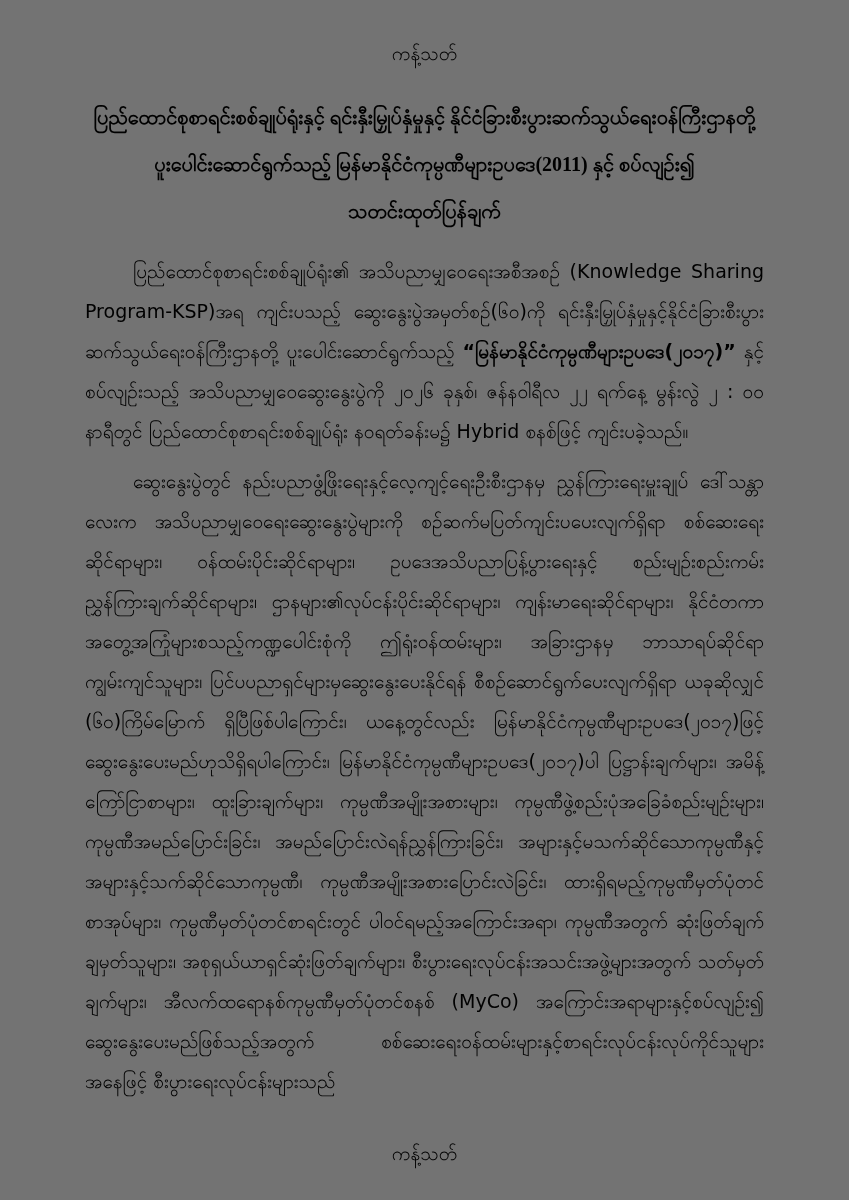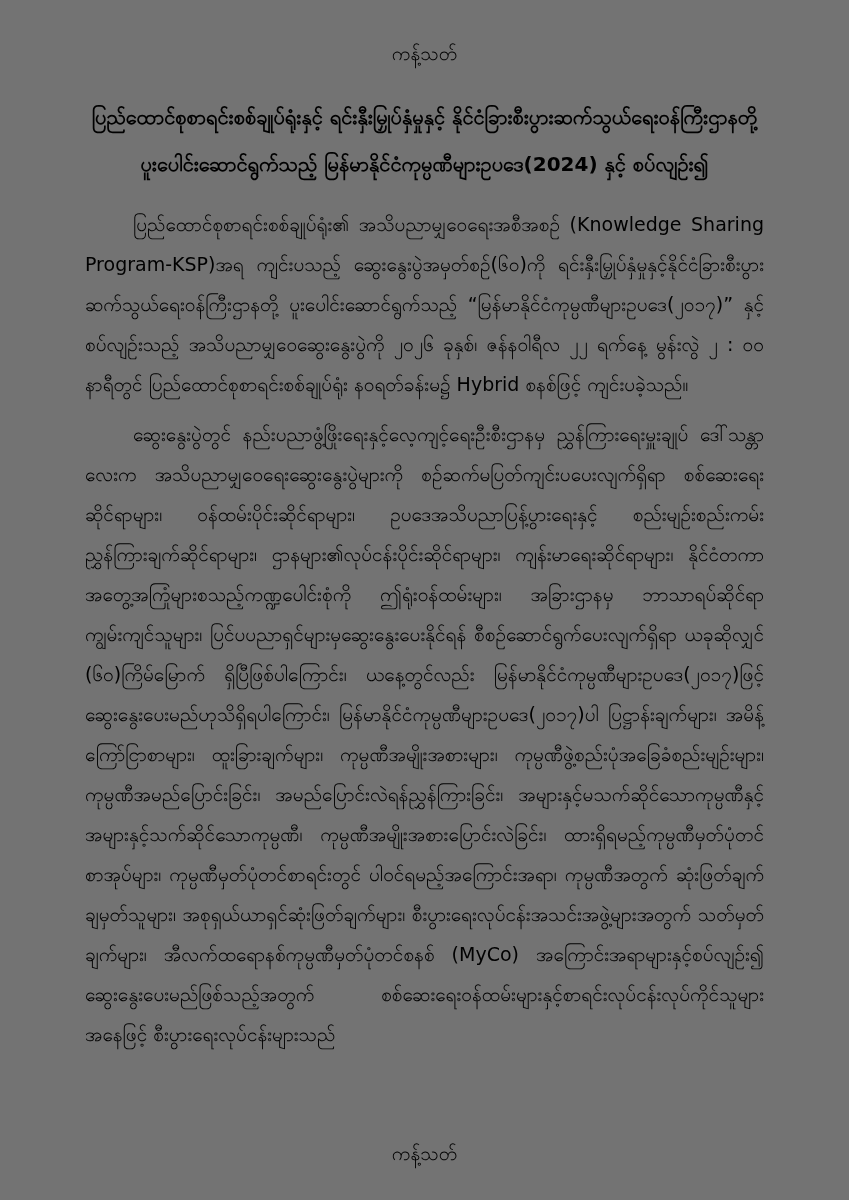--- a/index.html
+++ b/index.html
@@ -30,50 +30,52 @@
     left: 0;
     right: 0;
     bottom: 32px;
   }
   .title-block {
     margin-top: 26px;
     text-align: center;
     font-weight: bold;
     font-size: 20px;
     line-height: 47px;
+    font-family: Liberation Serif, serif;
   }
   .title-line {
     white-space: normal;
   }
   .body-para {
     margin: 0;
     margin-top: 16px;
     font-size: 19px;
     line-height: 40px;
     text-align: justify;
     text-indent: 48px;
   }
   .body-para.second {
     margin-top: 10px;
   }
   .emphasis {
-    font-weight: normal;
+    font-weight: bold;
     margin-top: 24px;
   }
 </style>
 </head>
 <body>
 
 <div class="page">
 
   <div class="marking header">ကန့်သတ်</div>
 
   <div class="title-block">
     <div class="title-line">ပြည်ထောင်စုစာရင်းစစ်ချုပ်ရုံးနှင့် ရင်းနှီးမြှုပ်နှံမှုနှင့် နိုင်ငံခြားစီးပွားဆက်သွယ်ရေးဝန်ကြီးဌာနတို့</div>
-    <div class="title-line">ပူးပေါင်းဆောင်ရွက်သည့် မြန်မာနိုင်ငံကုမ္ပဏီများဥပဒေ(2024) နှင့် စပ်လျဉ်း၍</div>
+    <div class="title-line">ပူးပေါင်းဆောင်ရွက်သည့် မြန်မာနိုင်ငံကုမ္ပဏီများဥပဒေ(2011) နှင့် စပ်လျဉ်း၍</div>
+    <div class="title-line">သတင်းထုတ်ပြန်ချက်</div>
   </div>
 
   <p class="body-para first"><span>ပြည်ထောင်စုစာရင်းစစ်ချုပ်ရုံး၏ အသိပညာမျှဝေရေးအစီအစဉ် (Knowledge Sharing Program-KSP)အရ ကျင်းပသည့် ဆွေးနွေးပွဲအမှတ်စဉ်(၆၀)ကို ရင်းနှီးမြှုပ်နှံမှုနှင့်နိုင်ငံခြားစီးပွားဆက်သွယ်ရေးဝန်ကြီးဌာနတို့ ပူးပေါင်းဆောင်ရွက်သည့် </span><span class="emphasis">“မြန်မာနိုင်ငံကုမ္ပဏီများဥပဒေ(၂၀၁၇)”</span><span> နှင့်စပ်လျဉ်းသည့် အသိပညာမျှဝေဆွေးနွေးပွဲကို ၂၀၂၆ ခုနှစ်၊ ဇန်နဝါရီလ ၂၂ ရက်နေ့ မွန်းလွဲ ၂ : ၀၀ နာရီတွင် ပြည်ထောင်စုစာရင်းစစ်ချုပ်ရုံး နဝရတ်ခန်းမ၌ Hybrid စနစ်ဖြင့် ကျင်းပခဲ့သည်။</span></p>
 
   <p class="body-para second">ဆွေးနွေးပွဲတွင် နည်းပညာဖွံ့ဖြိုးရေးနှင့်လေ့ကျင့်ရေးဦးစီးဌာနမှ ညွှန်ကြားရေးမှူးချုပ် ဒေါ်သန္တာလေးက အသိပညာမျှဝေရေးဆွေးနွေးပွဲများကို စဉ်ဆက်မပြတ်ကျင်းပပေးလျက်ရှိရာ စစ်ဆေးရေးဆိုင်ရာများ၊ ဝန်ထမ်းပိုင်းဆိုင်ရာများ၊ ဥပဒေအသိပညာပြန့်ပွားရေးနှင့် စည်းမျဉ်းစည်းကမ်းညွှန်ကြားချက်ဆိုင်ရာများ၊ ဌာနများ၏လုပ်ငန်းပိုင်းဆိုင်ရာများ၊ ကျန်းမာရေးဆိုင်ရာများ၊ နိုင်ငံတကာအတွေ့အကြုံများစသည့်ကဏ္ဍပေါင်းစုံကို ဤရုံးဝန်ထမ်းများ၊ အခြားဌာနမှ ဘာသာရပ်ဆိုင်ရာကျွမ်းကျင်သူများ၊ ပြင်ပပညာရှင်များမှဆွေးနွေးပေးနိုင်ရန် စီစဉ်ဆောင်ရွက်ပေးလျက်ရှိရာ ယခုဆိုလျှင် (၆၀)ကြိမ်မြောက် ရှိပြီဖြစ်ပါကြောင်း၊ ယနေ့တွင်လည်း မြန်မာနိုင်ငံကုမ္ပဏီများဥပဒေ(၂၀၁၇)ဖြင့် ဆွေးနွေးပေးမည်ဟုသိရှိရပါကြောင်း၊ မြန်မာနိုင်ငံကုမ္ပဏီများဥပဒေ(၂၀၁၇)ပါ ပြဋ္ဌာန်းချက်များ၊ အမိန့်ကြော်ငြာစာများ၊ ထူးခြားချက်များ၊ ကုမ္ပဏီအမျိုးအစားများ၊ ကုမ္ပဏီဖွဲ့စည်းပုံအခြေခံစည်းမျဉ်းများ၊ ကုမ္ပဏီအမည်ပြောင်းခြင်း၊ အမည်ပြောင်းလဲရန်ညွှန်ကြားခြင်း၊ အများနှင့်မသက်ဆိုင်သောကုမ္ပဏီနှင့် အများနှင့်သက်ဆိုင်သောကုမ္ပဏီ၊ ကုမ္ပဏီအမျိုးအစားပြောင်းလဲခြင်း၊ ထားရှိရမည့်ကုမ္ပဏီမှတ်ပုံတင်စာအုပ်များ၊ ကုမ္ပဏီမှတ်ပုံတင်စာရင်းတွင် ပါဝင်ရမည့်အကြောင်းအရာ၊ ကုမ္ပဏီအတွက် ဆုံးဖြတ်ချက်ချမှတ်သူများ၊ အစုရှယ်ယာရှင်ဆုံးဖြတ်ချက်များ၊ စီးပွားရေးလုပ်ငန်းအသင်းအဖွဲ့များအတွက် သတ်မှတ်ချက်များ၊ အီလက်ထရောနစ်ကုမ္ပဏီမှတ်ပုံတင်စနစ် (MyCo) အကြောင်းအရာများနှင့်စပ်လျဉ်း၍ ဆွေးနွေးပေးမည်ဖြစ်သည့်အတွက် စစ်ဆေးရေးဝန်ထမ်းများနှင့်စာရင်းလုပ်ငန်းလုပ်ကိုင်သူများအနေဖြင့် စီးပွားရေးလုပ်ငန်းများသည်</p>
 
   <div class="marking footer">ကန့်သတ်</div>
 
 </div>
 

